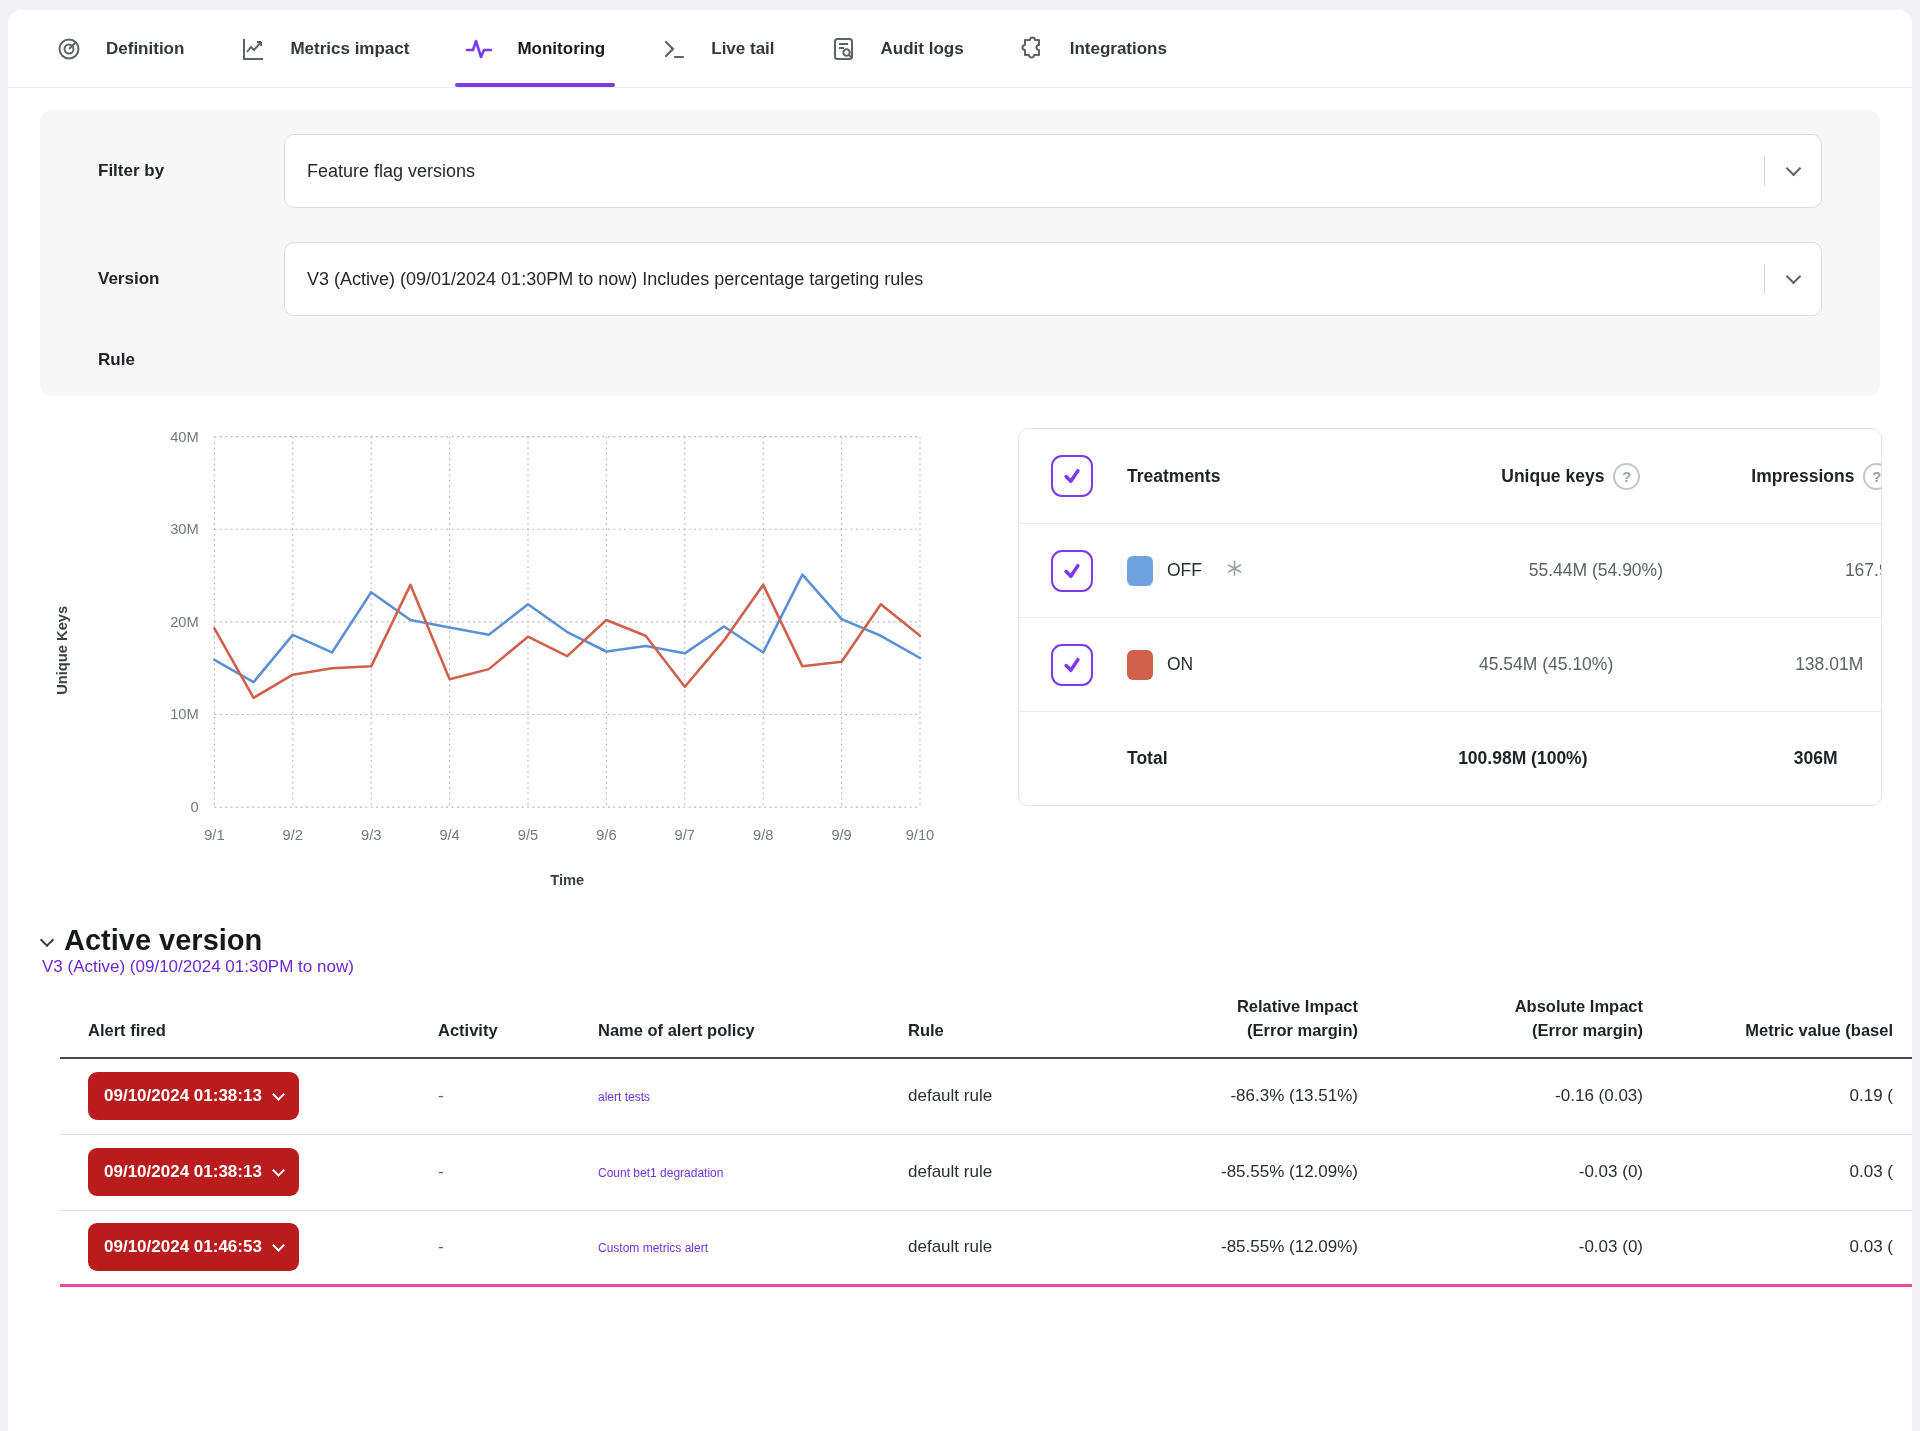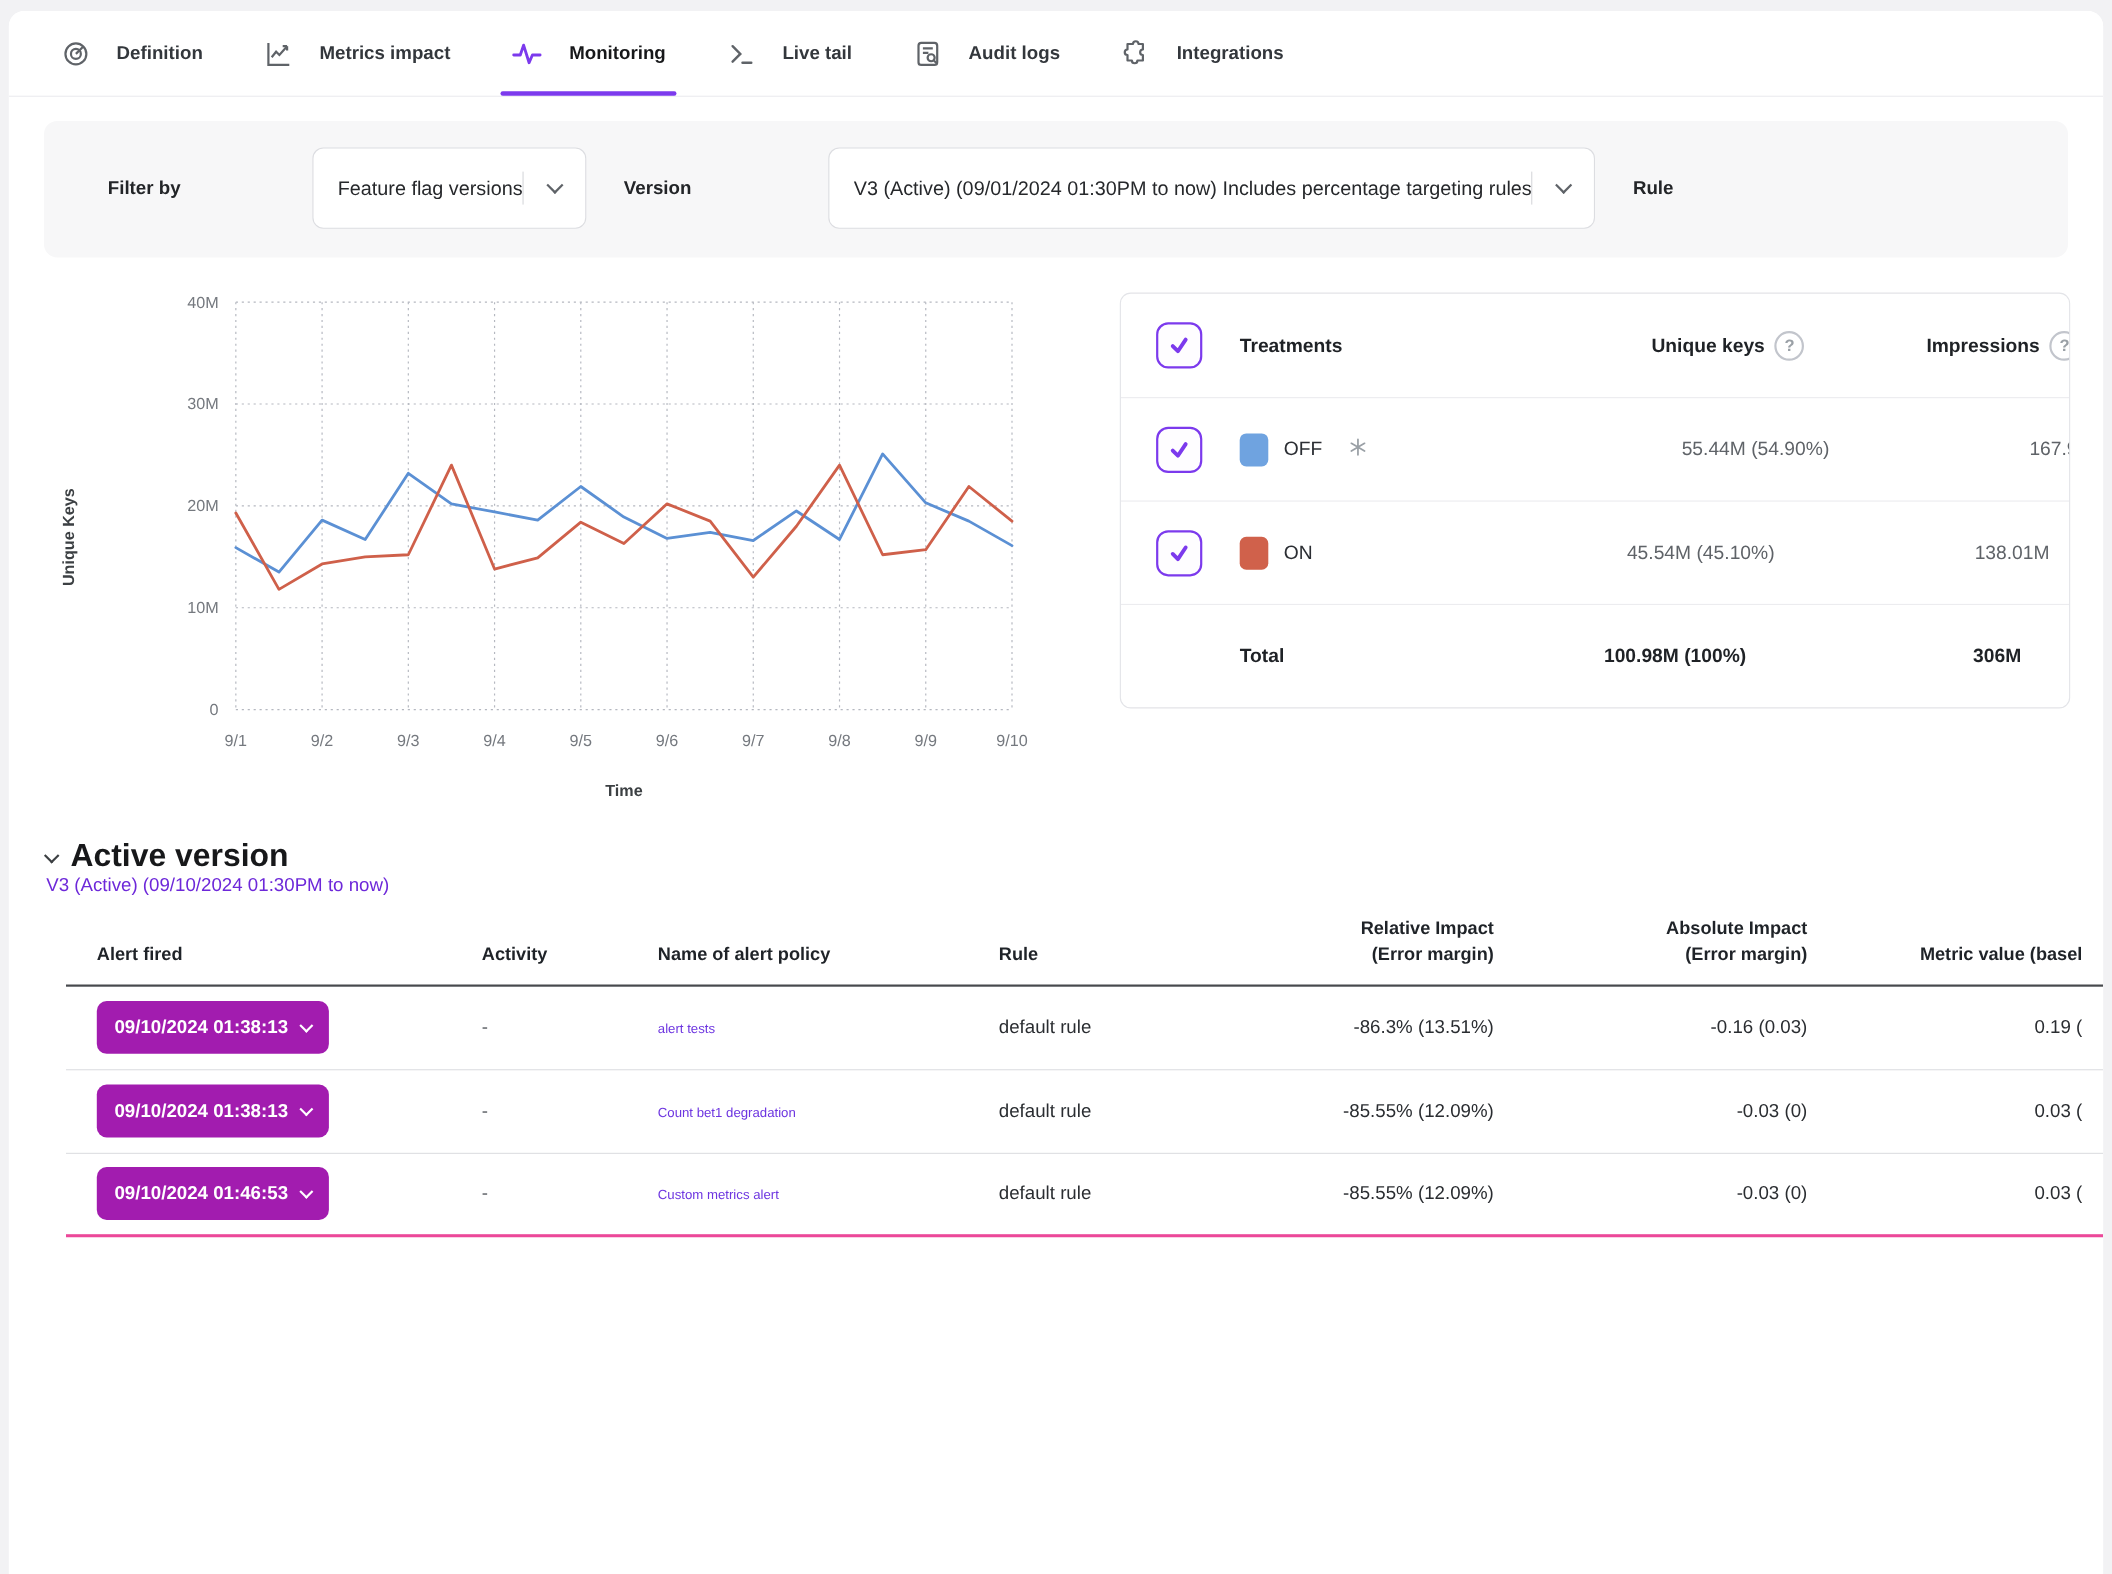--- a/index.html
+++ b/index.html
@@ -18,21 +18,21 @@
   .tab.active { color:#17181a; }
   .tab.active .ticon { stroke:#7c3aed; }
   .tab.active::after { content:""; position:absolute; left:-10px; right:-10px; bottom:0;
                        height:4px; background:#7c3aed; border-radius:3px; }
 
   
   .section-title { font-size:21px; font-weight:bold; margin:16px 0 0 34px; color:#1b1d1f; }
 
   
   .filter-card { margin:22px 32px 0 32px; background:#f7f7f8; border-radius:12px;
-                 padding:24px 58px 26px 58px; display:flex; gap:34px; }
+                 padding:24px 58px 26px 58px; display:flex; flex-direction:column; gap:34px; }
   .filter-row { display:flex; align-items:center; }
   .filter-label { width:186px; font-size:17px; font-weight:bold; color:#232528; }
   .select { flex:1; height:74px; background:#fff; border:1px solid #dcdde1; border-radius:10px;
             display:flex; align-items:center; padding:0 0 0 22px; font-size:18px; color:#26282b;
             cursor:pointer; }
   .select .val { flex:1; white-space:nowrap; overflow:hidden; }
   .select .vdiv { width:1px; height:30px; background:#d6d7db; }
   .select .chev { width:56px; display:flex; justify-content:center; align-items:center; }
   .chevron { width:11px; height:11px; border-right:2.6px solid #5f6368; border-bottom:2.6px solid #5f6368;
              transform:rotate(45deg); margin-top:-5px; }
@@ -73,21 +73,21 @@
   .alerts { margin:18px 0 0 52px; overflow:hidden; }
   .agrid { display:grid; grid-template-columns:350px 160px 310px 190px 260px 285px 250px;
            align-items:center; padding-left:28px; }
   .ahead { align-items:end; padding-bottom:14px; border-bottom:2px solid #47494d; }
   .ahead .hc { font-size:16.5px; font-weight:bold; color:#1f2328; line-height:1.45; }
   .ahead .r { text-align:right; }
   .arow { height:76px; border-bottom:1px solid #dddee1; font-size:17px; color:#2a2d31; }
   .arow:last-child { border-bottom:3px solid #ec4899; }
   .arow .r { text-align:right; }
   .badge { display:inline-flex; align-items:center; gap:12px; height:48px; padding:0 16px;
-           background:#a21caf; border-radius:9px; color:#fff; font-size:17px; font-weight:bold;
+           background:#b91c1c; border-radius:9px; color:#fff; font-size:17px; font-weight:bold;
            cursor:pointer; white-space:nowrap; }
   .badge .chevron { border-color:#fff; width:9px; height:9px; border-width:2.2px; margin-top:-4px; }
   .policy-link { color:#6d35e0; cursor:pointer; text-decoration:none; font-size:12px; }
   .muted { color:#5f6368; }
 </style>
 </head>
 <body>
 
 <div class="app">
 

